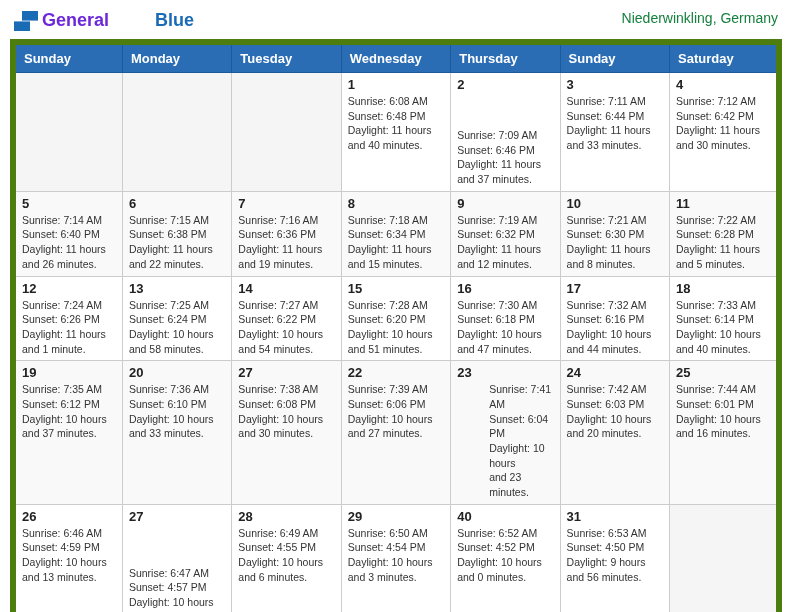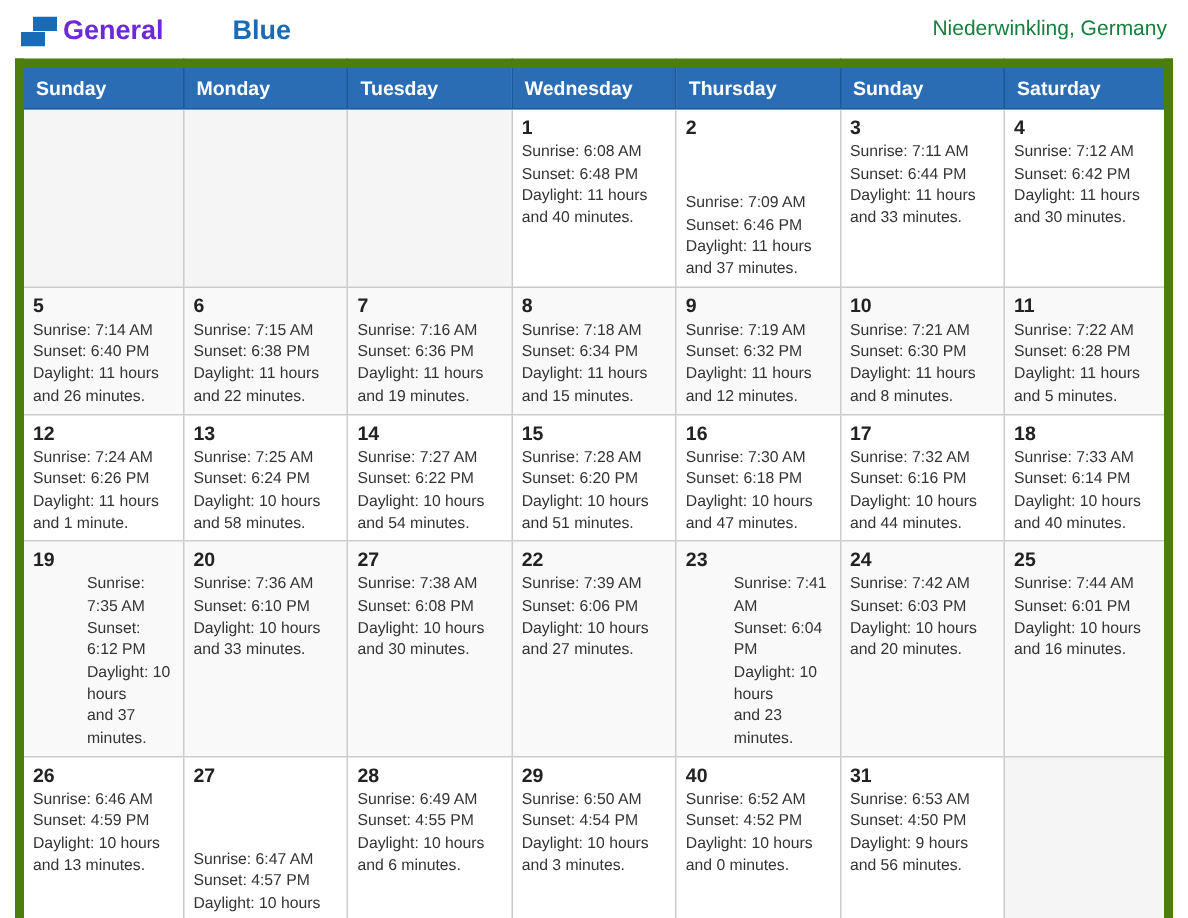--- a/index.html
+++ b/index.html
@@ -253,21 +253,21 @@
           <div class="day-number">18</div>
           <div class="day-info" style="white-space: pre-line;">Sunrise: 7:33 AM
 Sunset: 6:14 PM
 Daylight: 10 hours
 and 40 minutes.</div>
         </td>
       </tr>
       <tr>
         <td>
           <div class="day-number">19</div>
-          <div class="day-info" style="white-space: pre-line; margin-left: 36px;">Sunrise: 7:35 AM
+          <div class="day-info" style="white-space: pre-line;">Sunrise: 7:35 AM
 Sunset: 6:12 PM
 Daylight: 10 hours
 and 37 minutes.</div>
         </td>
         <td>
           <div class="day-number">20</div>
           <div class="day-info" style="white-space: pre-line;">Sunrise: 7:36 AM
 Sunset: 6:10 PM
 Daylight: 10 hours
 and 33 minutes.</div>

